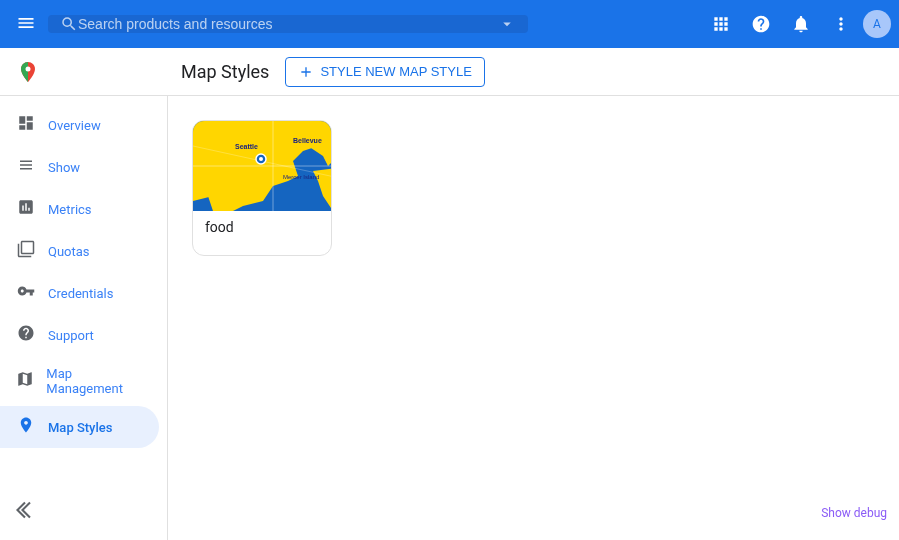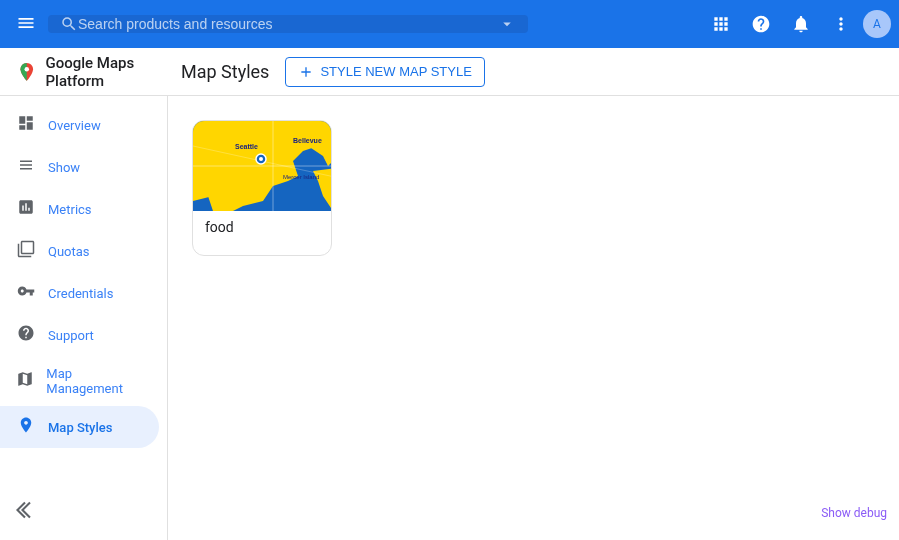--- a/index.html
+++ b/index.html
@@ -196,21 +196,20 @@
   </div>
 </div>
 
 <div class="sub-header">
   <div class="sub-header-logo">
     <svg class="sub-header-logo-icon" viewBox="0 0 24 24">
       <path d="M12 2C8.13 2 5 5.13 5 9c0 5.25 7 13 7 13s7-7.75 7-13c0-3.87-3.13-7-7-7z" fill="#EA4335"></path>
       <path d="M12 2C8.13 2 5 5.13 5 9c0 5.25 7 13 7 13V2z" fill="#34A853"></path>
       <circle cx="12" cy="9" r="2.5" fill="#fff"></circle>
     </svg>
-    <span class="sub-header-title">Google Maps Platform</span>
   </div>
   <div class="sub-header-content">
     <span class="page-title-text">Map Styles</span>
     <button class="create-btn">
       <svg width="16" height="16" viewBox="0 0 24 24" fill="#1a73e8">
           <path d="M19 13h-6v6h-2v-6H5v-2h6V5h2v6h6v2z"></path>
         </svg>
       <span>STYLE NEW MAP STYLE</span>
     </button>
   </div>

